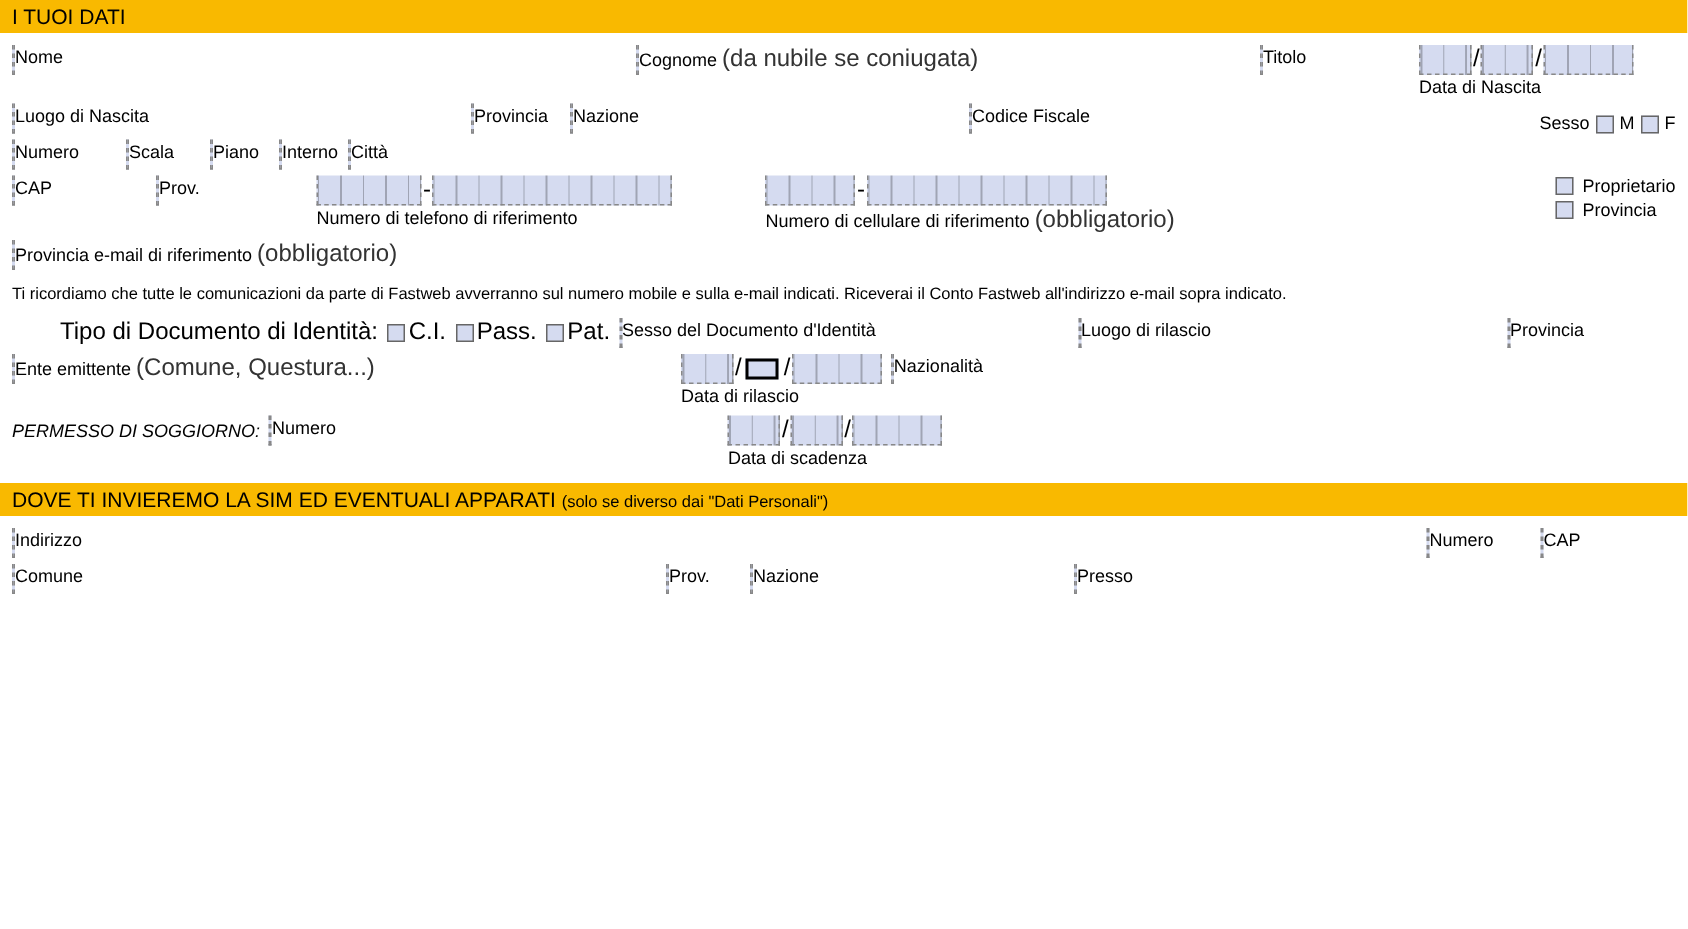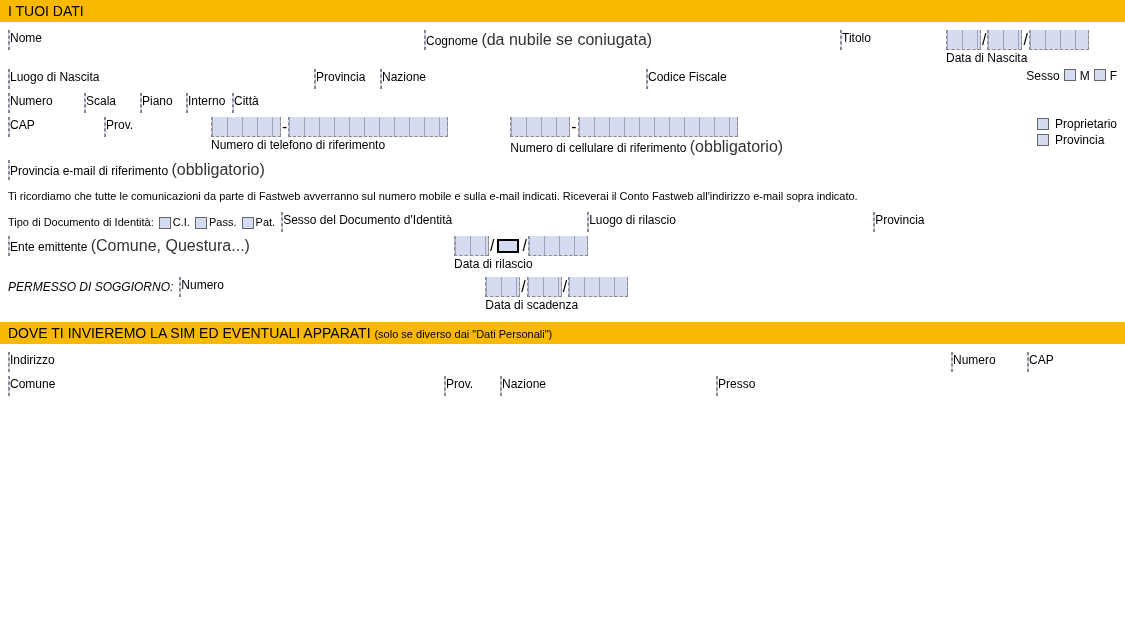--- a/index.html
+++ b/index.html
@@ -13,24 +13,24 @@
     background-color: #d5dbf0;
     background-image: repeating-linear-gradient(to right, rgba(0,0,0,0.25) 0, rgba(0,0,0,0.25) 1px, transparent 1px, transparent 15px);
     border: 1px dashed #888;
     border-top: none;
   }
   .lbl { font-size: 12px; color: #000; margin-top: 1px; white-space: nowrap; }
   .lbl .small { font-size: 16px; color: #333; }
   .cbox { display: inline-block; width: 12px; height: 12px; background: #d5dbf0; border: 1px solid #666; vertical-align: middle; margin: 0 2px; }
   .cbox.highlight { border: 2px solid #000; width: 22px; height: 14px;}
   .sep { font-size: 16px; line-height: 20px; padding: 0 1px; }
-  .inline-lbl { font-size: 11px; line-height: 20px; }
+  .inline-lbl { font-size: 16px; line-height: 20px; margin-left: 32px; }
   .note { font-size: 11px; padding: 6px 8px 10px; }
   .italic { font-style: italic; font-size: 12px; line-height: 20px; }
-  .sesso-block { display:flex; align-items:flex-start; height:20px; margin-left:auto; gap:2px;}
+  .sesso-block { display:flex; align-items:flex-end; height:20px; margin-left:auto; gap:2px;}
   .stack { display:flex; flex-direction:column; gap:2px; font-size:12px;}
   .stack-row { display:flex; align-items:center; gap:4px;text-align:right;}
   .date-group { display:flex; flex-direction:column;}
   .date-tick-row { display:flex; align-items:center;}
 </style>
 </head>
 <body>
 
 <div class="section-header">
   <span>I TUOI DATI</span>
@@ -187,20 +187,24 @@
   <div class="date-group">
     <div class="date-tick-row">
       <div class="ticks" style="width:35px"></div>
       <span class="sep">/</span>
       <span class="cbox highlight"></span>
       <span class="sep">/</span>
       <div class="ticks" style="width:60px"></div>
     </div>
     <div class="lbl">Data di rilascio</div>
   </div>
+  <div class="field" style="width:180px">
+    <div class="ticks"></div>
+    <div class="lbl">Nazionalità</div>
+  </div>
 </div>
 
 <div class="row" style="margin-top:6px; margin-bottom:10px;">
   <div class="italic">PERMESSO DI SOGGIORNO:</div>
   <div class="field" style="width:300px">
     <div class="ticks"></div>
     <div class="lbl">Numero</div>
   </div>
   <div class="date-group">
     <div class="date-tick-row">

